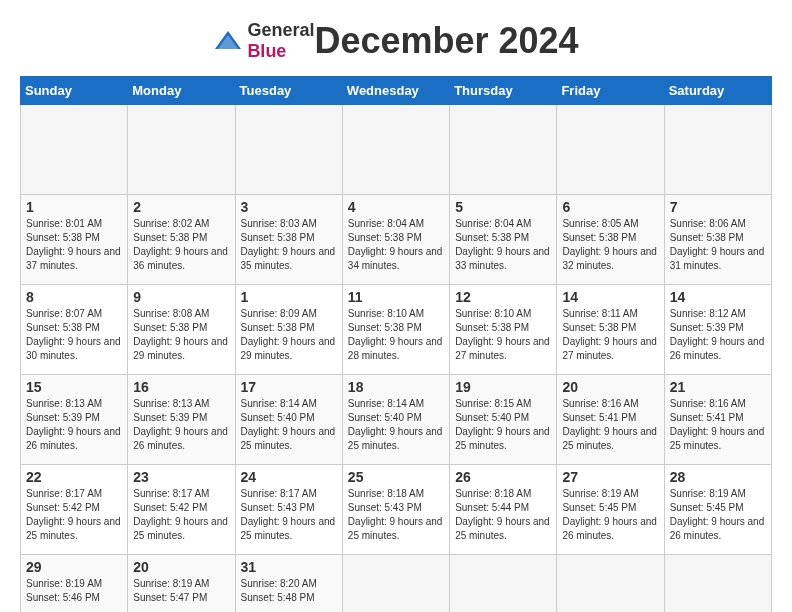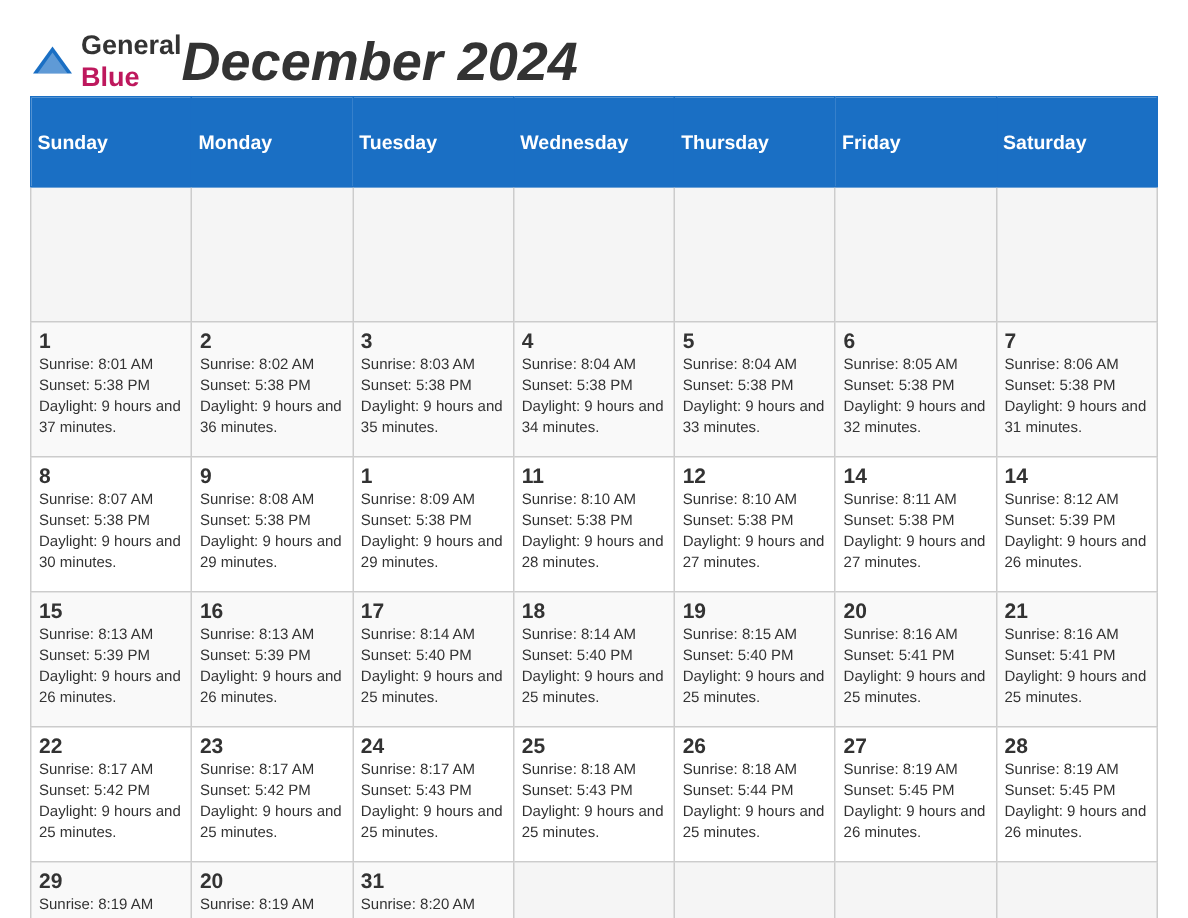--- a/index.html
+++ b/index.html
@@ -5,23 +5,23 @@
     * { margin: 0; padding: 0; box-sizing: border-box; }
     body {
       font-family: Arial, sans-serif;
       background: #fff;
       width: 792px;
       min-height: 612px;
       padding: 20px;
     }
     .header {
       display: flex;
-      justify-content: flex-start;
+      justify-content: center;
       align-items: flex-start;
-      margin-bottom: 2px;
+      margin-bottom: 14px;
     }
     .logo {
       display: flex;
       align-items: center;
       gap: 4px;
     }
     .logo-text-general {
       font-size: 18px;
       font-weight: bold;
       color: #333;
@@ -30,42 +30,41 @@
       font-size: 18px;
       font-weight: bold;
       color: #be185d;
     }
     .logo-icon {
       width: 30px;
       height: 24px;
     }
     .title-block {
       text-align: right;
-      font-style: italic;
     }
     .month-title {
       font-size: 36px;
       font-weight: bold;
       color: #333;
     }
     .location-title {
       font-size: 16px;
       color: #333;
     }
     table {
       width: 100%;
       border-collapse: collapse;
       table-layout: fixed;
     }
     th {
       background-color: #1a6fc4;
       color: #fff;
       font-size: 13px;
       font-weight: bold;
-      padding: 22px 4px;
+      padding: 6px 4px;
       text-align: left;
       border: 1px solid #1a6fc4;
     }
     td {
       border: 1px solid #ccc;
       vertical-align: top;
       padding: 4px 5px;
       font-size: 10px;
       color: #333;
       height: 90px;

